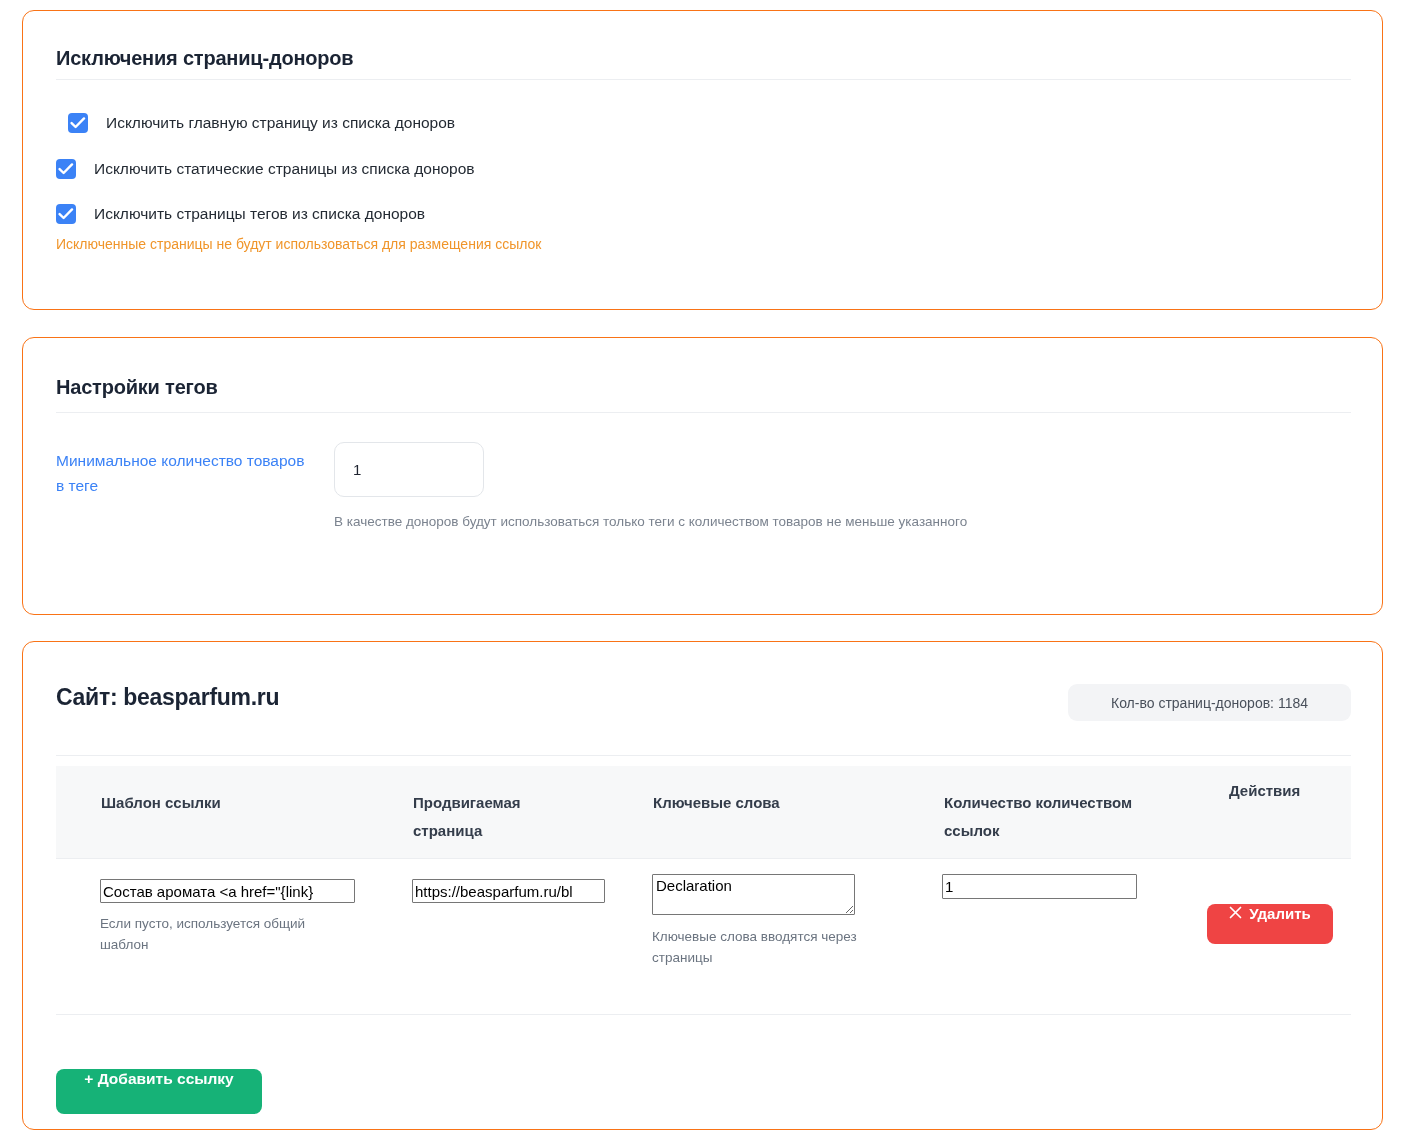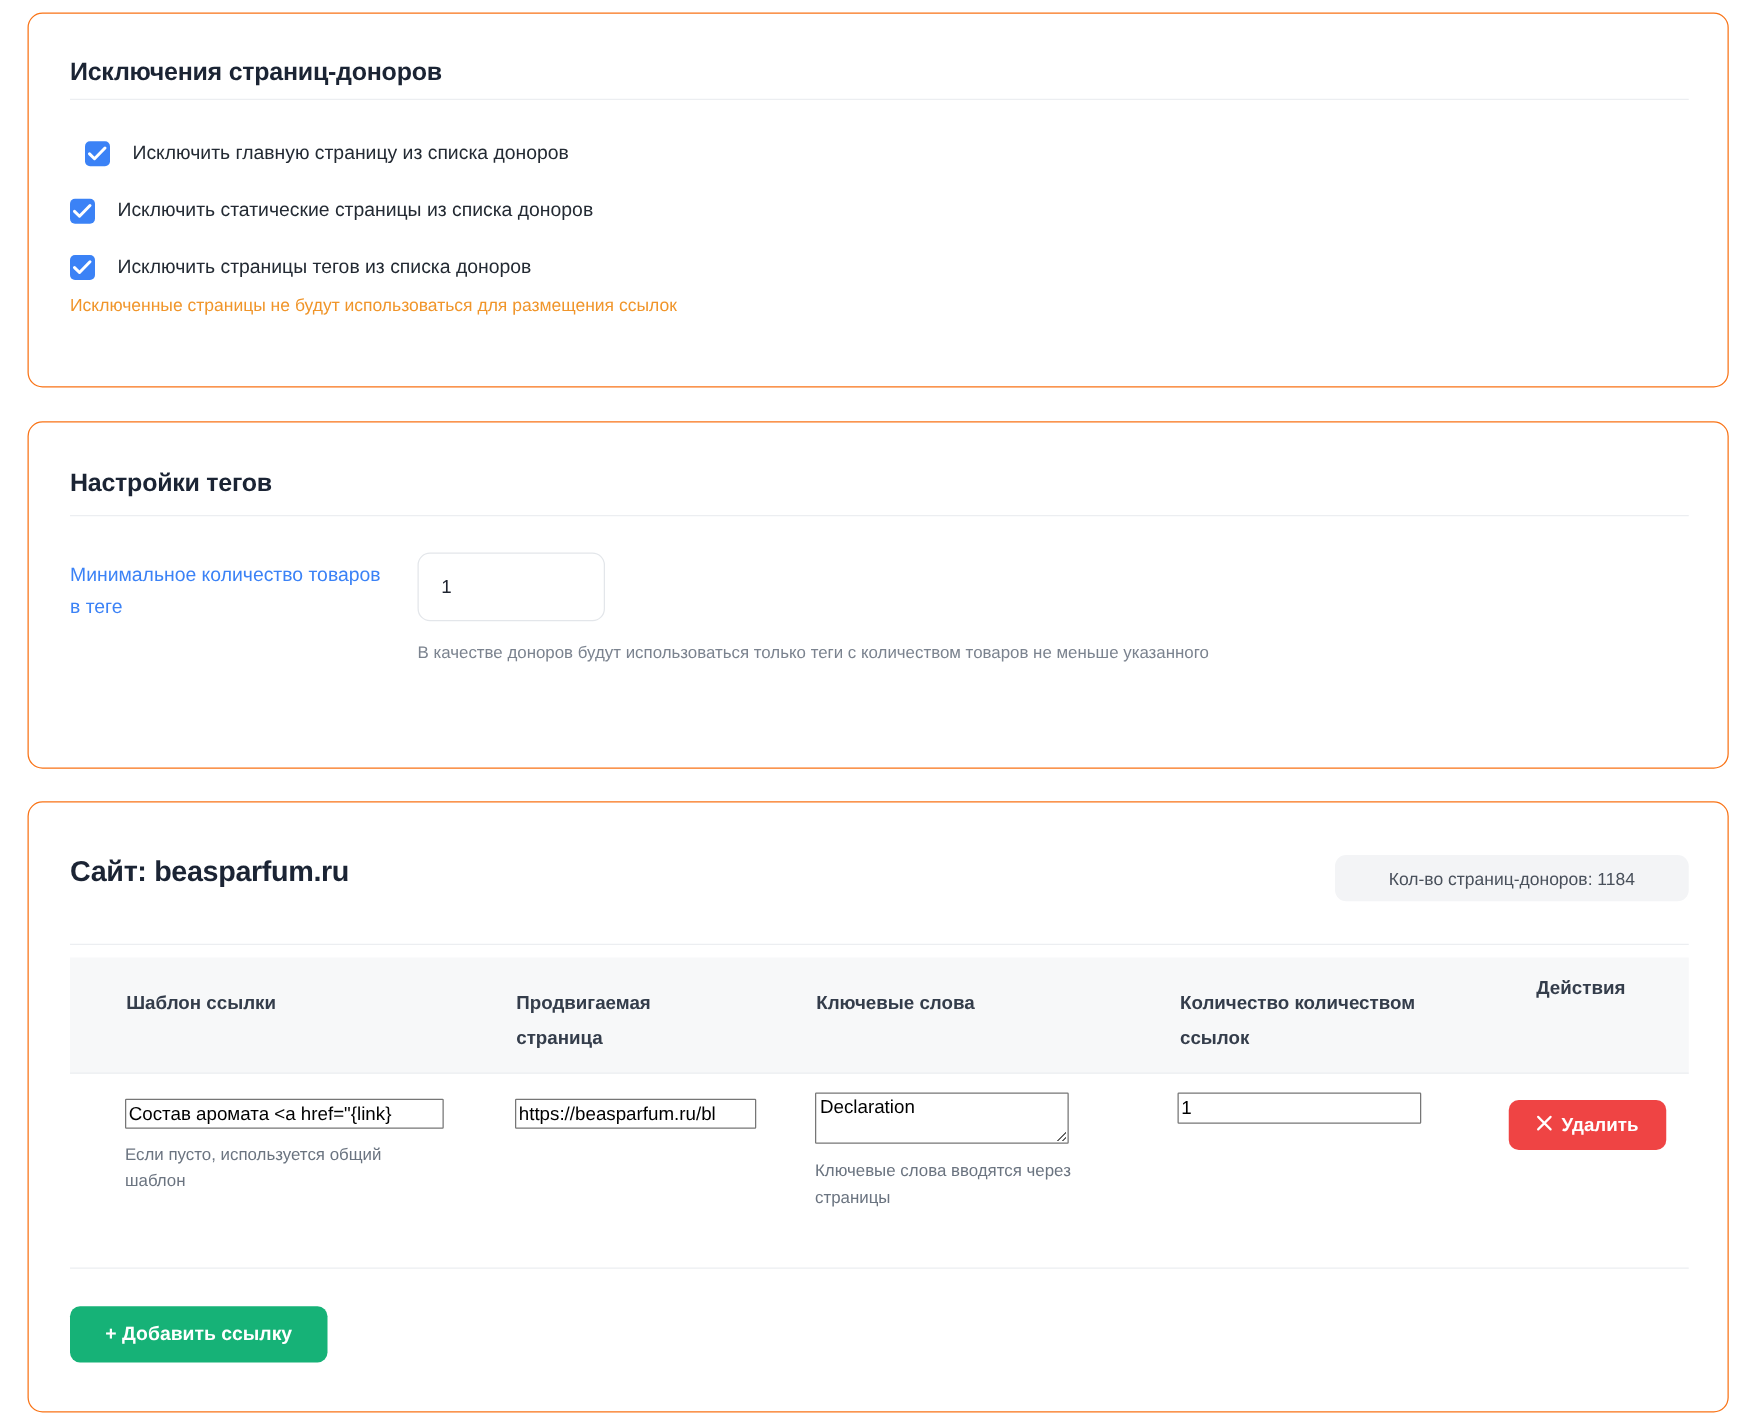--- a/index.html
+++ b/index.html
@@ -176,23 +176,24 @@
   }
 
   .btn {
     position: absolute;
     box-sizing: border-box;
     border: none;
     cursor: pointer;
     font-family: "Liberation Sans", sans-serif;
     color: #ffffff;
     display: flex;
-    align-items: center;
+    align-items: flex-start;
     justify-content: center;
     white-space: nowrap;
+    margin-top: 24px;
   }
   #delete-button {
     background: #ef4444;
     border-radius: 8px;
     font-size: 15px;
     font-weight: bold;
     gap: 7px;
   }
   #add-link-button {
     background: #16b277;

